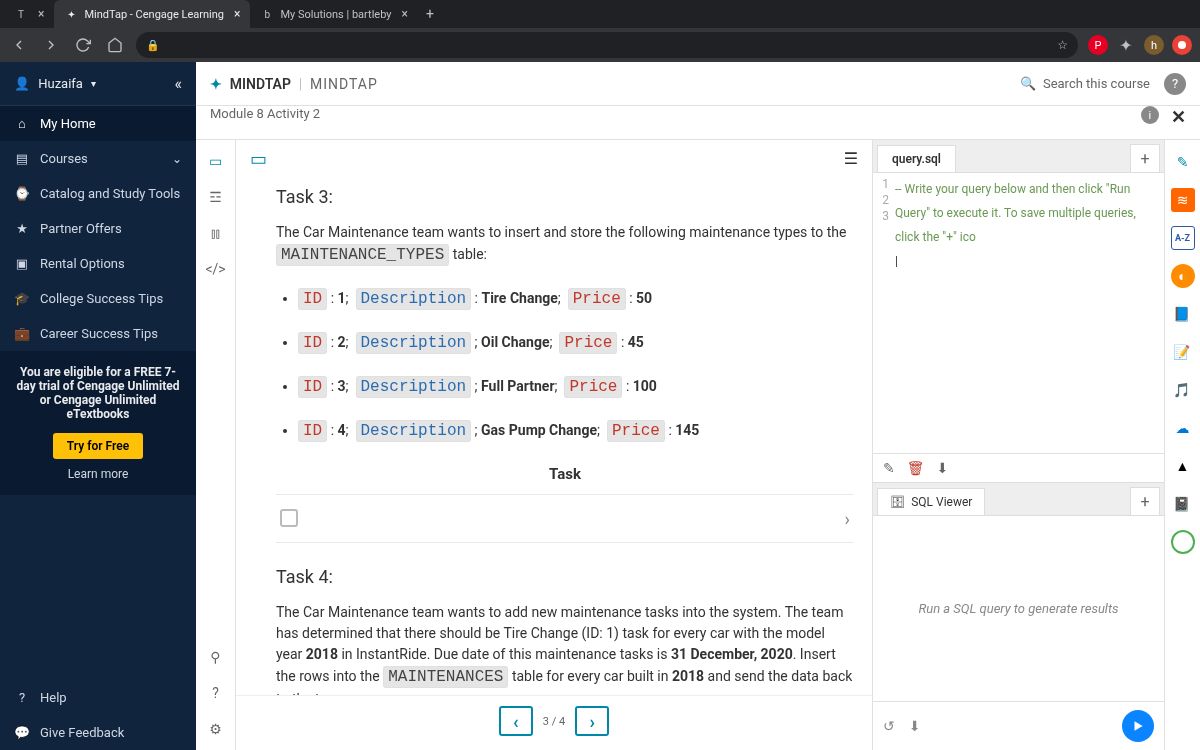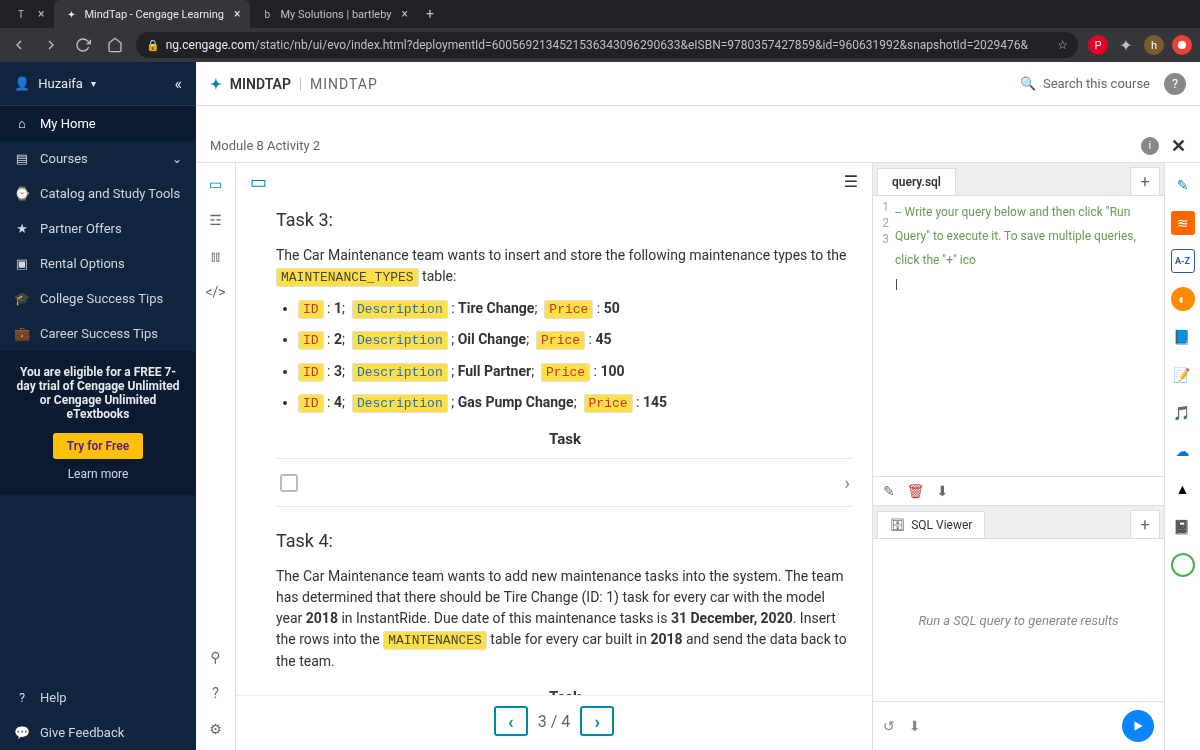--- a/index.html
+++ b/index.html
@@ -31,65 +31,65 @@
 
 .left-nav { width: 196px; background: #10243e; color: #e8eaed; display: flex; flex-direction: column; font-size: 13px; }
 .user-row { display: flex; align-items: center; padding: 12px 14px; gap: 8px; border-bottom: 1px solid rgba(255,255,255,0.08); }
 .chev-collapse { margin-left: auto; font-size: 16px; cursor: pointer; }
 .nav-item { display: flex; align-items: center; padding: 10px 14px; gap: 10px; cursor: pointer; color: #d0d7e2; }
 .nav-item.active { background: #0a1a30; color: #fff; }
 .nav-item .ni-icon { width: 16px; display: inline-flex; justify-content: center; }
 .nav-item .chev { margin-left: auto; font-size: 12px; }
 .promo { background: #0a1a30; padding: 14px; text-align: center; font-size: 12px; }
 .promo b { font-weight: 700; }
-.try-btn { margin: 12px auto 8px; background: #ffc107; color: #4c1d95; padding: 6px 14px; border-radius: 3px; font-size: 12px; font-weight: 600; display: inline-block; cursor: pointer; }
+.try-btn { margin: 12px auto 8px; background: #ffc107; color: #000000; padding: 6px 14px; border-radius: 3px; font-size: 12px; font-weight: 600; display: inline-block; cursor: pointer; }
 .learn-more { color: #d0d7e2; font-size: 12px; cursor: pointer; }
 .left-bottom { margin-top: auto; }
 
 
 .tool-rail { width: 40px; background: #fff; border-right: 1px solid #e0e0e0; display: flex; flex-direction: column; align-items: center; padding-top: 10px; gap: 14px; }
 .tool-rail .ticon { width: 22px; height: 22px; color: #666; display: flex; align-items: center; justify-content: center; cursor: pointer; font-size: 14px; }
 .tool-rail .bottom { margin-top: auto; margin-bottom: 10px; display: flex; flex-direction: column; gap: 14px; align-items: center; }
 
 
 .main { flex: 1; display: flex; flex-direction: column; min-width: 0; }
 .cengage-header { display: flex; align-items: center; height: 44px; border-bottom: 1px solid #e0e0e0; padding: 0 14px; }
 .brand { display: flex; align-items: center; gap: 8px; font-size: 14px; font-weight: 600; color: #333; }
 .brand .logo { color: #0088a9; font-size: 14px; }
 .brand .divider { color: #aaa; font-weight: 300; }
 .brand .mt { font-weight: 400; color: #666; letter-spacing: 1px; }
 .search-course { margin-left: auto; display: flex; align-items: center; gap: 6px; color: #666; font-size: 13px; cursor: pointer; }
 .help-circ { margin-left: 14px; width: 22px; height: 22px; border-radius: 50%; background: #888; color: #fff; display: flex; align-items: center; justify-content: center; font-size: 13px; cursor: pointer; }
-.sub-header { display: flex; align-items: center; height: 34px; padding: 0 14px; font-size: 13px; color: #666; border-bottom: 1px solid #e0e0e0; margin-top: 23px; }
+.sub-header { display: flex; align-items: flex-start; height: 34px; padding: 0 14px; font-size: 13px; color: #666; border-bottom: 1px solid #e0e0e0; }
 .sub-header .info { margin-left: auto; width: 18px; height: 18px; border-radius: 50%; background: #888; color: #fff; display: flex; align-items: center; justify-content: center; font-size: 11px; cursor: pointer; }
 .sub-header .close-x { margin-left: 12px; cursor: pointer; font-size: 18px; color: #333; font-weight: 700; }
 
 
 .content-row { flex: 1; display: flex; min-height: 0; }
 
 .instr-col { flex: 1; display: flex; flex-direction: column; min-width: 0; padding: 0; }
 .instr-header { display: flex; align-items: center; padding: 8px 14px 4px 14px; gap: 12px; }
 .instr-header .book { color: #0088a9; font-size: 18px; }
 .instr-header h2 { font-size: 22px; font-weight: 700; color: #222; }
 .instr-header .hamb { margin-left: auto; color: #333; cursor: pointer; }
 .instr-body { flex: 1; overflow-y: auto; padding: 0 18px 10px 40px; font-size: 14px; color: #333; line-height: 1.5; }
 .task-h { font-size: 18px; font-weight: 400; margin: 10px 0 12px; }
-code.pill { font-family: "Courier New", monospace; font-size: 13px; background: #fde047; border: 1px solid #e0e0e0; padding: 1px 4px; border-radius: 3px; color: #444; }
+code.pill { font-family: "Courier New", monospace; font-size: 16px; background: #e5e5e5; border: 1px solid #e0e0e0; padding: 1px 4px; border-radius: 3px; color: #444; }
 code.red { color: #c0392b; }
 code.blue { color: #2b6cb0; }
 .instr-body ul { list-style: disc; margin: 10px 0 10px 22px; }
-.instr-body ul li { margin: 10px 0; }
+.instr-body ul li { margin: 20px 0; }
 .task-divider { text-align: center; font-weight: 700; margin: 14px 0 8px; font-size: 15px; }
 .task-check { display: flex; align-items: center; gap: 14px; padding: 10px 4px; border-top: 1px solid #e9e9e9; border-bottom: 1px solid #e9e9e9; }
 .task-check .box { width: 18px; height: 18px; border: 2px solid #bbb; border-radius: 3px; cursor: pointer; flex-shrink: 0; }
 .task-check .arrow { margin-left: auto; color: #888; font-size: 18px; }
 
 .pager { display: flex; align-items: center; justify-content: center; gap: 10px; padding: 10px 0 14px; border-top: 1px solid #eee; }
 .pager-btn { width: 34px; height: 30px; border: 2px solid #0088a9; color: #0088a9; display: flex; align-items: center; justify-content: center; font-size: 18px; font-weight: 700; border-radius: 3px; cursor: pointer; }
-.pager-text { font-size: 16px; color: #666; }
+.pager-text { font-size: 11px; color: #666; }
 
 
 .sql-col { width: 292px; border-left: 1px solid #e0e0e0; display: flex; flex-direction: column; background: #fafafa; }
 .tabbar { display: flex; align-items: center; background: #eee; border-bottom: 1px solid #ddd; }
 .file-tab { background: #fff; border: 1px solid #ddd; border-bottom: none; padding: 6px 14px; font-size: 12px; font-weight: 600; color: #333; cursor: pointer; margin-left: 4px; margin-top: 4px; }
 .plus-tab { margin-left: auto; width: 30px; height: 28px; background: #fff; border: 1px solid #ddd; border-bottom: none; display: flex; align-items: center; justify-content: center; font-size: 16px; color: #666; cursor: pointer; margin-right: 4px; margin-top: 4px; }
 .editor { flex: 0 0 280px; background: #fff; display: flex; font-family: "Courier New", monospace; font-size: 12px; color: #6a9955; overflow: hidden; }
 .gutter { width: 20px; text-align: right; color: #aaa; padding: 4px 4px 0 0; }
 .gutter div { height: 16px; }
 .code-area { flex: 1; padding: 4px 6px 0 2px; white-space: pre-wrap; line-height: 24px; position: relative; }
@@ -147,21 +147,20 @@
           <path d="M20.49 15a9 9 0 1 1-2.12-9.36L23 10"></path>
         </svg>
       </div>
     <div class="nav-icon">
         <svg viewBox="0 0 24 24">
           <path d="M3 9l9-7 9 7v11a2 2 0 0 1-2 2H5a2 2 0 0 1-2-2z"></path>
         </svg>
       </div>
     <div class="url-bar">
       <span class="lock">🔒</span>
-      <span class="url-text"><span class="host">ng.cengage.com</span><span>/static/nb/ui/evo/index.html?deploymentId=6005692134521536343096290633&amp;eISBN=9780357427859&amp;id=960631992&amp;snapshotId=2029476&amp;</span></span>
       <span style="margin-left:auto;color:#bdc1c6;">☆</span>
     </div>
     <div class="ext-icons">
       <span class="ext-pin">P</span>
       <span style="color:#bdc1c6;">✦</span>
       <span class="ext-h">h</span>
       <span class="ext-rec">
           <span style="width:8px;height:8px;background:#fff;border-radius:50%"></span>
         </span>
     </div>

